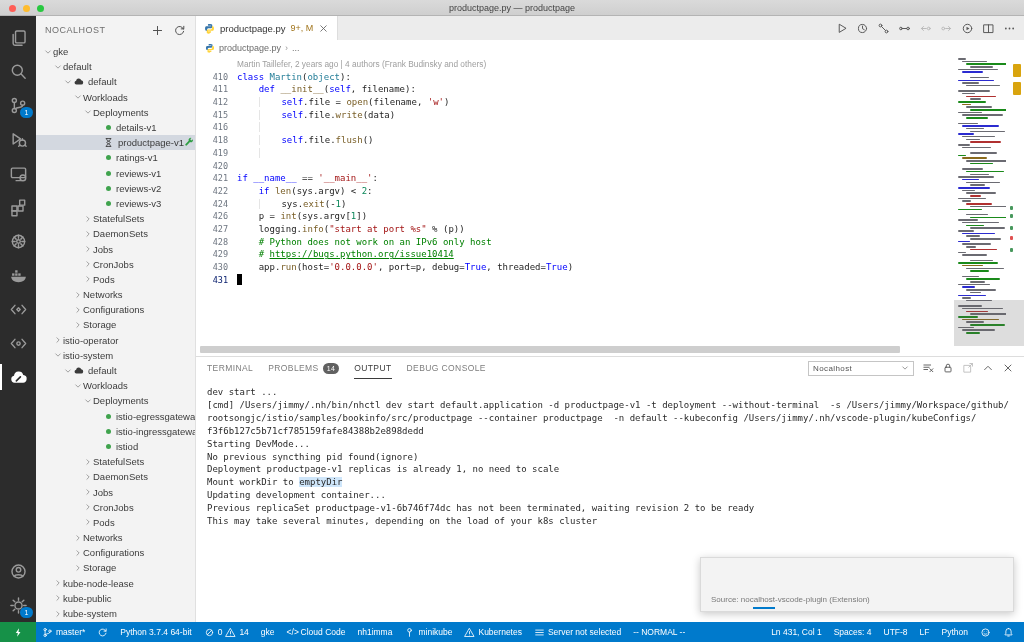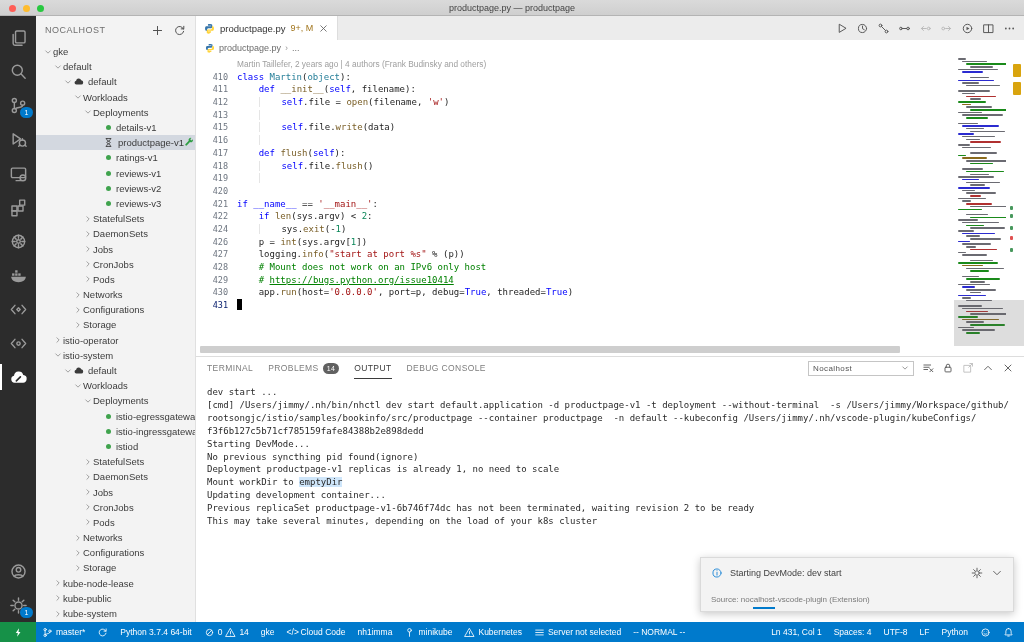--- a/index.html
+++ b/index.html
@@ -704,33 +704,31 @@
   <span class="bc-sep">›</span>
   <span>...</span>
 </div>
 
 <div id="editor" class="abs">
   <div id="code">
       <div class="cl"><span class="ln"></span><span class="blame">Martin Taillefer, 2 years ago | 4 authors (Frank Budinsky and others)</span></div>
       <div class="cl"><span class="ln">410</span><span class="ct"><span class="kw">class </span><span class="cls">Martin</span><span class="txt">(</span><span class="cls">object</span><span class="txt">):</span></span></div>
       <div class="cl"><span class="ln">411</span><span class="ct"><span>    </span><span class="kw">def </span><span class="fn">__init__</span><span class="txt">(</span><span class="slf">self</span><span class="txt">, filename):</span></span></div>
       <div class="cl"><span class="ln">412</span><span class="ct"><span>    </span><span class="guide">    </span><span class="slf">self</span><span class="txt">.file = </span><span class="fn">open</span><span class="txt">(filename, </span><span class="str">'w'</span><span class="txt">)</span></span></div>
-      <div class="cl"><span class="ln">413</span><span class="ct"><span>    </span><span class="guide">    </span></span></div>
       <div class="cl"><span class="ln">415</span><span class="ct"><span>    </span><span class="guide">    </span><span class="slf">self</span><span class="txt">.file.</span><span class="fn">write</span><span class="txt">(data)</span></span></div>
       <div class="cl"><span class="ln">416</span><span class="ct"><span>    </span><span class="guide">    </span></span></div>
-      <div class="cl"><span class="ln">417</span><span class="ct"><span>    </span><span class="kw">def </span><span class="fn">flush</span><span class="txt">(</span><span class="slf">self</span><span class="txt">):</span></span></div>
       <div class="cl"><span class="ln">418</span><span class="ct"><span>    </span><span class="guide">    </span><span class="slf">self</span><span class="txt">.file.</span><span class="fn">flush</span><span class="txt">()</span></span></div>
       <div class="cl"><span class="ln">419</span><span class="ct"><span>    </span><span class="guide">    </span></span></div>
       <div class="cl"><span class="ln">420</span><span class="ct"></span></div>
       <div class="cl"><span class="ln">421</span><span class="ct"><span class="kw">if </span><span class="slf">__name__</span><span class="txt"> == </span><span class="str">'__main__'</span><span class="txt">:</span></span></div>
       <div class="cl"><span class="ln">422</span><span class="ct"><span>    </span><span class="kw">if </span><span class="fn">len</span><span class="txt">(sys.argv) &lt; </span><span class="num">2</span><span class="txt">:</span></span></div>
       <div class="cl"><span class="ln">424</span><span class="ct"><span>    </span><span class="guide">    </span><span class="txt">sys.</span><span class="fn">exit</span><span class="txt">(-</span><span class="num">1</span><span class="txt">)</span></span></div>
       <div class="cl"><span class="ln">426</span><span class="ct"><span>    </span><span class="txt">p = </span><span class="fn">int</span><span class="txt">(sys.argv[</span><span class="num">1</span><span class="txt">])</span></span></div>
       <div class="cl"><span class="ln">427</span><span class="ct"><span>    </span><span class="txt">logging.</span><span class="fn">info</span><span class="txt">(</span><span class="str">"start at port %s"</span><span class="txt"> % (p))</span></span></div>
-      <div class="cl"><span class="ln">428</span><span class="ct"><span>    </span><span class="com"># Mount does not work on an IPv6 only host</span></span></div>
+      <div class="cl"><span class="ln">428</span><span class="ct"><span>    </span><span class="com"># Python does not work on an IPv6 only host</span></span></div>
       <div class="cl"><span class="ln">429</span><span class="ct"><span>    </span><span class="com"># </span><span class="lnk">https://bugs.python.org/issue10414</span></span></div>
       <div class="cl"><span class="ln">430</span><span class="ct"><span>    </span><span class="txt">app.</span><span class="fn">run</span><span class="txt">(host=</span><span class="str">'0.0.0.0'</span><span class="txt">, port=p, debug=</span><span class="kw">True</span><span class="txt">, threaded=</span><span class="kw">True</span><span class="txt">)</span></span></div>
       <div class="cl"><span class="ln cur">431</span><span class="ct"><span class="cursor"></span></span></div>
     </div>
   <div id="minimap">
       <div class="mmbar" style="width: 8px; margin-left: 0px; background: rgb(107, 107, 114);"></div>
       <div class="mmbar" style="width: 25px; margin-left: 4px; background: rgb(107, 107, 114);"></div>
       <div class="mmbar" style="width: 42px; margin-left: 8px; background: rgb(26, 138, 26);"></div>
       <div class="mmbar" style="width: 23px; margin-left: 12px; background: rgb(107, 107, 114);"></div>
       <div class="mmbar" style="width: 40px; margin-left: 0px; background: rgb(107, 107, 114);"></div>
@@ -898,43 +896,20 @@
           <svg class="svgic" viewBox="0 0 16 16" fill="none" stroke="currentColor" stroke-width="1.2" stroke-linecap="round" stroke-linejoin="round" style="width:100%;height:100%;display:block">
             <path d="M4 4l8 8M12 4l-8 8"></path>
           </svg>
         </span>
       </div>
     </div>
   <div id="pout"><div><span>dev start ...</span></div><div><span>[cmd] /Users/jimmy/.nh/bin/nhctl dev start default.application -d productpage-v1 -t deployment --without-terminal  -s /Users/jimmy/Workspace/github/</span></div><div><span>rootsongjc/istio/samples/bookinfo/src/productpage --container productpage  -n default --kubeconfig /Users/jimmy/.nh/vscode-plugin/kubeConfigs/</span></div><div><span>f3f6b127c5b71cf785159fafe84388b2e898dedd</span></div><div><span>Starting DevMode...</span></div><div><span>No previous syncthing pid found(ignore)</span></div><div><span>Deployment productpage-v1 replicas is already 1, no need to scale</span></div><div><span>Mount workDir to </span><span class="hl">emptyDir</span></div><div><span>Updating development container...</span></div><div><span>Previous replicaSet productpage-v1-6b746f74dc has not been terminated, waiting revision 2 to be ready</span></div><div><span>This may take several minutes, depending on the load of your k8s cluster</span></div></div>
 </div>
 
 <div id="notif" class="abs">
-  <div id="notif-top">
-    <span class="ic" id="notif-info">
-        <svg class="svgic" viewBox="0 0 16 16" fill="none" stroke="currentColor" stroke-width="1.2" stroke-linecap="round" stroke-linejoin="round" style="width:100%;height:100%;display:block">
-          <circle cx="8" cy="8" r="5.4" stroke="#1a85d6"></circle>
-          <path d="M8 7.2v3.6" stroke="#1a85d6"></path>
-          <circle cx="8" cy="5" r=".7" fill="#1a85d6" stroke="none"></circle>
-        </svg>
-      </span>
-    <span>Starting DevMode: dev start</span>
-    <div id="notif-actions">
-      <span class="ic" id="notif-gear" style="width:12px;height:12px">
-          <svg class="svgic" viewBox="0 0 16 16" fill="none" stroke="currentColor" stroke-width="1.2" stroke-linecap="round" stroke-linejoin="round" style="width:100%;height:100%;display:block">
-            <circle cx="8" cy="8" r="3"></circle>
-            <path d="M8 1.6v2M8 12.4v2M1.6 8h2M12.4 8h2M3.5 3.5l1.4 1.4M11.1 11.1l1.4 1.4M12.5 3.5l-1.4 1.4M4.9 11.1l-1.4 1.4"></path>
-          </svg>
-        </span>
-      <span class="ic" id="notif-chev" style="width:12px;height:12px">
-          <svg class="svgic" viewBox="0 0 16 16" fill="none" stroke="currentColor" stroke-width="1.2" stroke-linecap="round" stroke-linejoin="round" style="width:100%;height:100%;display:block">
-            <path d="M3.5 5.8 8 10.3l4.5-4.5"></path>
-          </svg>
-        </span>
-    </div>
-  </div>
   <div id="notif-src">Source: nocalhost-vscode-plugin (Extension)</div>
   <div id="notif-prog"></div>
 </div>
 
 <div id="statusbar" class="abs">
     <div class="st-item" id="st-remote" style="background: rgb(22, 145, 72);">
       <span class="ic">
         <svg class="svgic" viewBox="0 0 16 16" fill="none" stroke="currentColor" stroke-width="1.2" stroke-linecap="round" stroke-linejoin="round" style="width:100%;height:100%;display:block">
           <path d="M8.8 1.8 4 8.6h3l-1 5.6 4.9-6.9H8z" fill="currentColor" stroke="none"></path>
         </svg>

